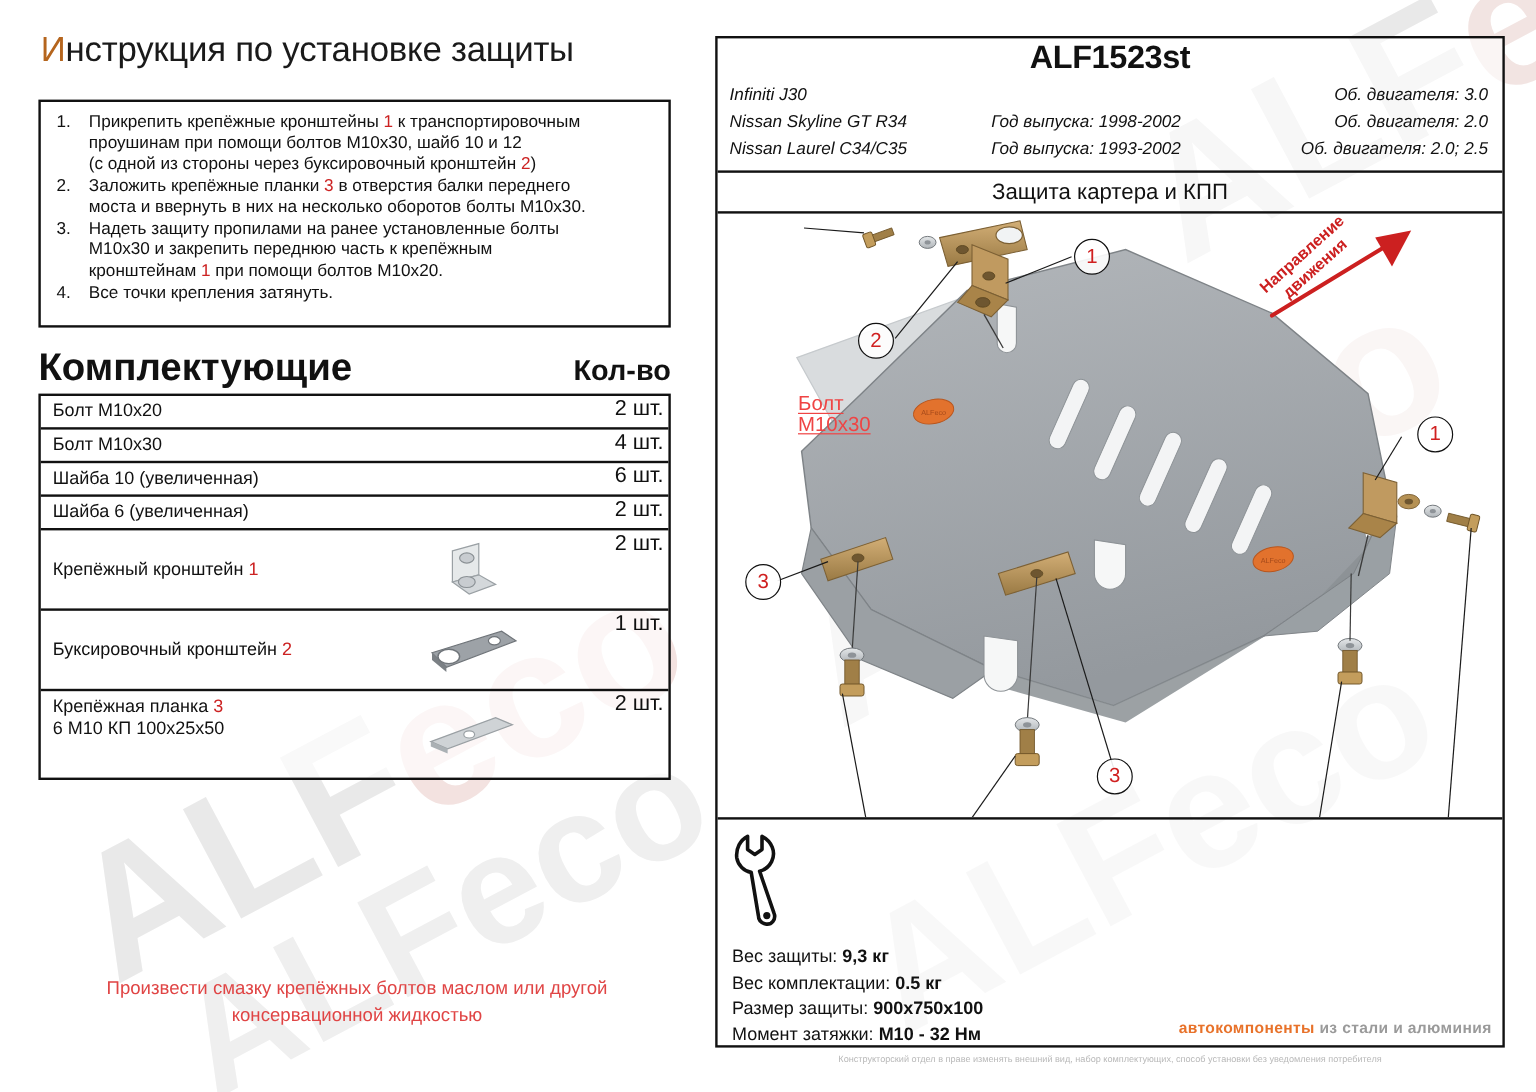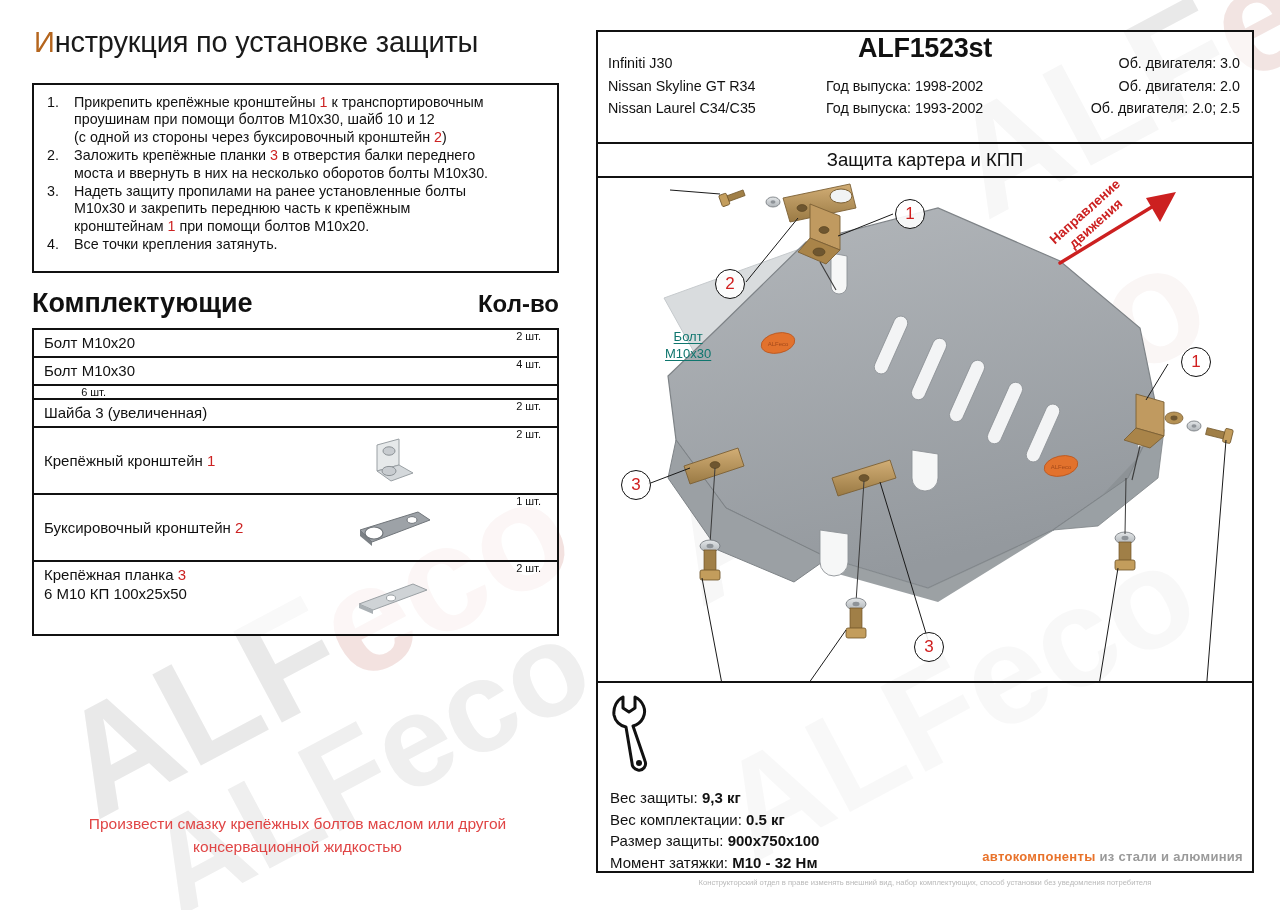--- a/index.html
+++ b/index.html
@@ -57,21 +57,21 @@
     position: absolute; left: 3px; top: 0; width: 22px;
     text-align: left;
   }
   .rd { color: #cc2222; }
 
   #parts-head {
     position: absolute; left: 32px; top: 288px; width: 527px;
     display: flex; justify-content: space-between; align-items: baseline;
   }
   #parts-head .h {
-    font-size: 27px; font-weight: bold; color: #111;
+    font-size: 32px; font-weight: bold; color: #111;
   }
   #parts-head .h2 { font-size: 24px; }
 
   #parts-table {
     position: absolute; left: 32px; top: 328px;
     width: 527px;
     border: 2px solid #111;
     background: rgba(255,255,255,0.70);
   }
   .prow {
@@ -81,22 +81,22 @@
   }
   .prow:last-child { border-bottom: none; }
   .prow .pname {
     flex: 1 1 auto;
     padding: 3px 6px 4px 10px;
     font-size: 15px; line-height: 19px; color: #111;
   }
   .prow .pqty {
     flex: 0 0 88px;
     text-align: right;
-    padding-right: 16px;
-    font-size: 11px; color: #111;
+    padding-right: 4px;
+    font-size: 18px; color: #111;
   }
   .prow.tall { height: 67px; }
   .prow.tall .pname { align-self: center; }
   .prow.tall2 { height: 72px; }
 
   .part-img {
     position: absolute;
     left: 290px; top: 0; width: 140px; height: 100%;
     display: flex; align-items: center; justify-content: center;
     pointer-events: none;
@@ -130,21 +130,21 @@
     letter-spacing: -0.3px;
   }
   .veh-row {
     display: flex; align-items: baseline;
     font-size: 14.3px; color: #111; line-height: 22.5px;
     margin-top: 0;
   }
   .veh-row .c1 { width: 218px; flex: 0 0 218px; }
   .veh-row .c2 { width: 216px; flex: 0 0 216px; }
   .veh-row .c3 { flex: 1 1 auto; text-align: right; padding-right: 2px; }
-  #veh-rows { position: absolute; left: 10px; right: 10px; top: 20px; }
+  #veh-rows { position: absolute; left: 10px; right: 10px; top: 36px; font-style: italic; }
 
   #prod-title {
     height: 34px;
     border-bottom: 2px solid #111;
     display: flex; align-items: center; justify-content: center;
     font-size: 18.5px; color: #111; font-weight: normal;
   }
 
   #diagram {
     position: relative;
@@ -182,23 +182,22 @@
     width: 30px; height: 30px; border-radius: 50%;
     border: 1.4px solid #111;
     background: rgba(255,255,255,0.9);
     color: #d02020;
     font-size: 17px;
     display: flex; align-items: center; justify-content: center;
     font-family: "Liberation Sans", sans-serif;
   }
   .bolt-label {
     position: absolute;
-    text-align: center;
-    font-size: 13px;
-    color: #0f766e;
+    font-size: 17px;
+    color: #ef4444;
     line-height: 17px;
     white-space: nowrap;
   }
   .bolt-label span { display: block; text-decoration: underline; text-underline-offset: 1.5px; }
   #dir-label {
     position: absolute;
     color: #cc2020;
     font-size: 13.5px;
     font-weight: bold;
     line-height: 16px;
@@ -237,24 +236,25 @@
   <div id="parts-table">
       <div class="prow">
         <div class="pname">Болт М10х20</div>
         <div class="pqty">2 шт.</div>
       </div>
       <div class="prow">
         <div class="pname">Болт М10х30</div>
         <div class="pqty">4 шт.</div>
       </div>
       <div class="prow">
+        <div class="pname">Шайба 10 (увеличенная)</div>
         <div class="pqty">6 шт.</div>
       </div>
       <div class="prow">
-        <div class="pname">Шайба 3 (увеличенная)</div>
+        <div class="pname">Шайба 6 (увеличенная)</div>
         <div class="pqty">2 шт.</div>
       </div>
       <div class="prow tall">
         <div class="pname">Крепёжный кронштейн <span class="rd">1</span></div>
         <div class="part-img">
           <svg width="62" height="52" viewBox="0 0 62 52">
             <polygon points="14,10 36,4 36,30 14,36" fill="#e6e9ea" stroke="#9aa0a4" stroke-width="1"></polygon>
             <polygon points="14,36 36,30 50,38 28,46" fill="#d4d8db" stroke="#9aa0a4" stroke-width="1"></polygon>
             <ellipse cx="26" cy="16" rx="6" ry="4.2" fill="#c8ccd0" stroke="#8b9195" stroke-width="1"></ellipse>
             <ellipse cx="26" cy="36" rx="7" ry="4.6" fill="#c8ccd0" stroke="#8b9195" stroke-width="1"></ellipse>

